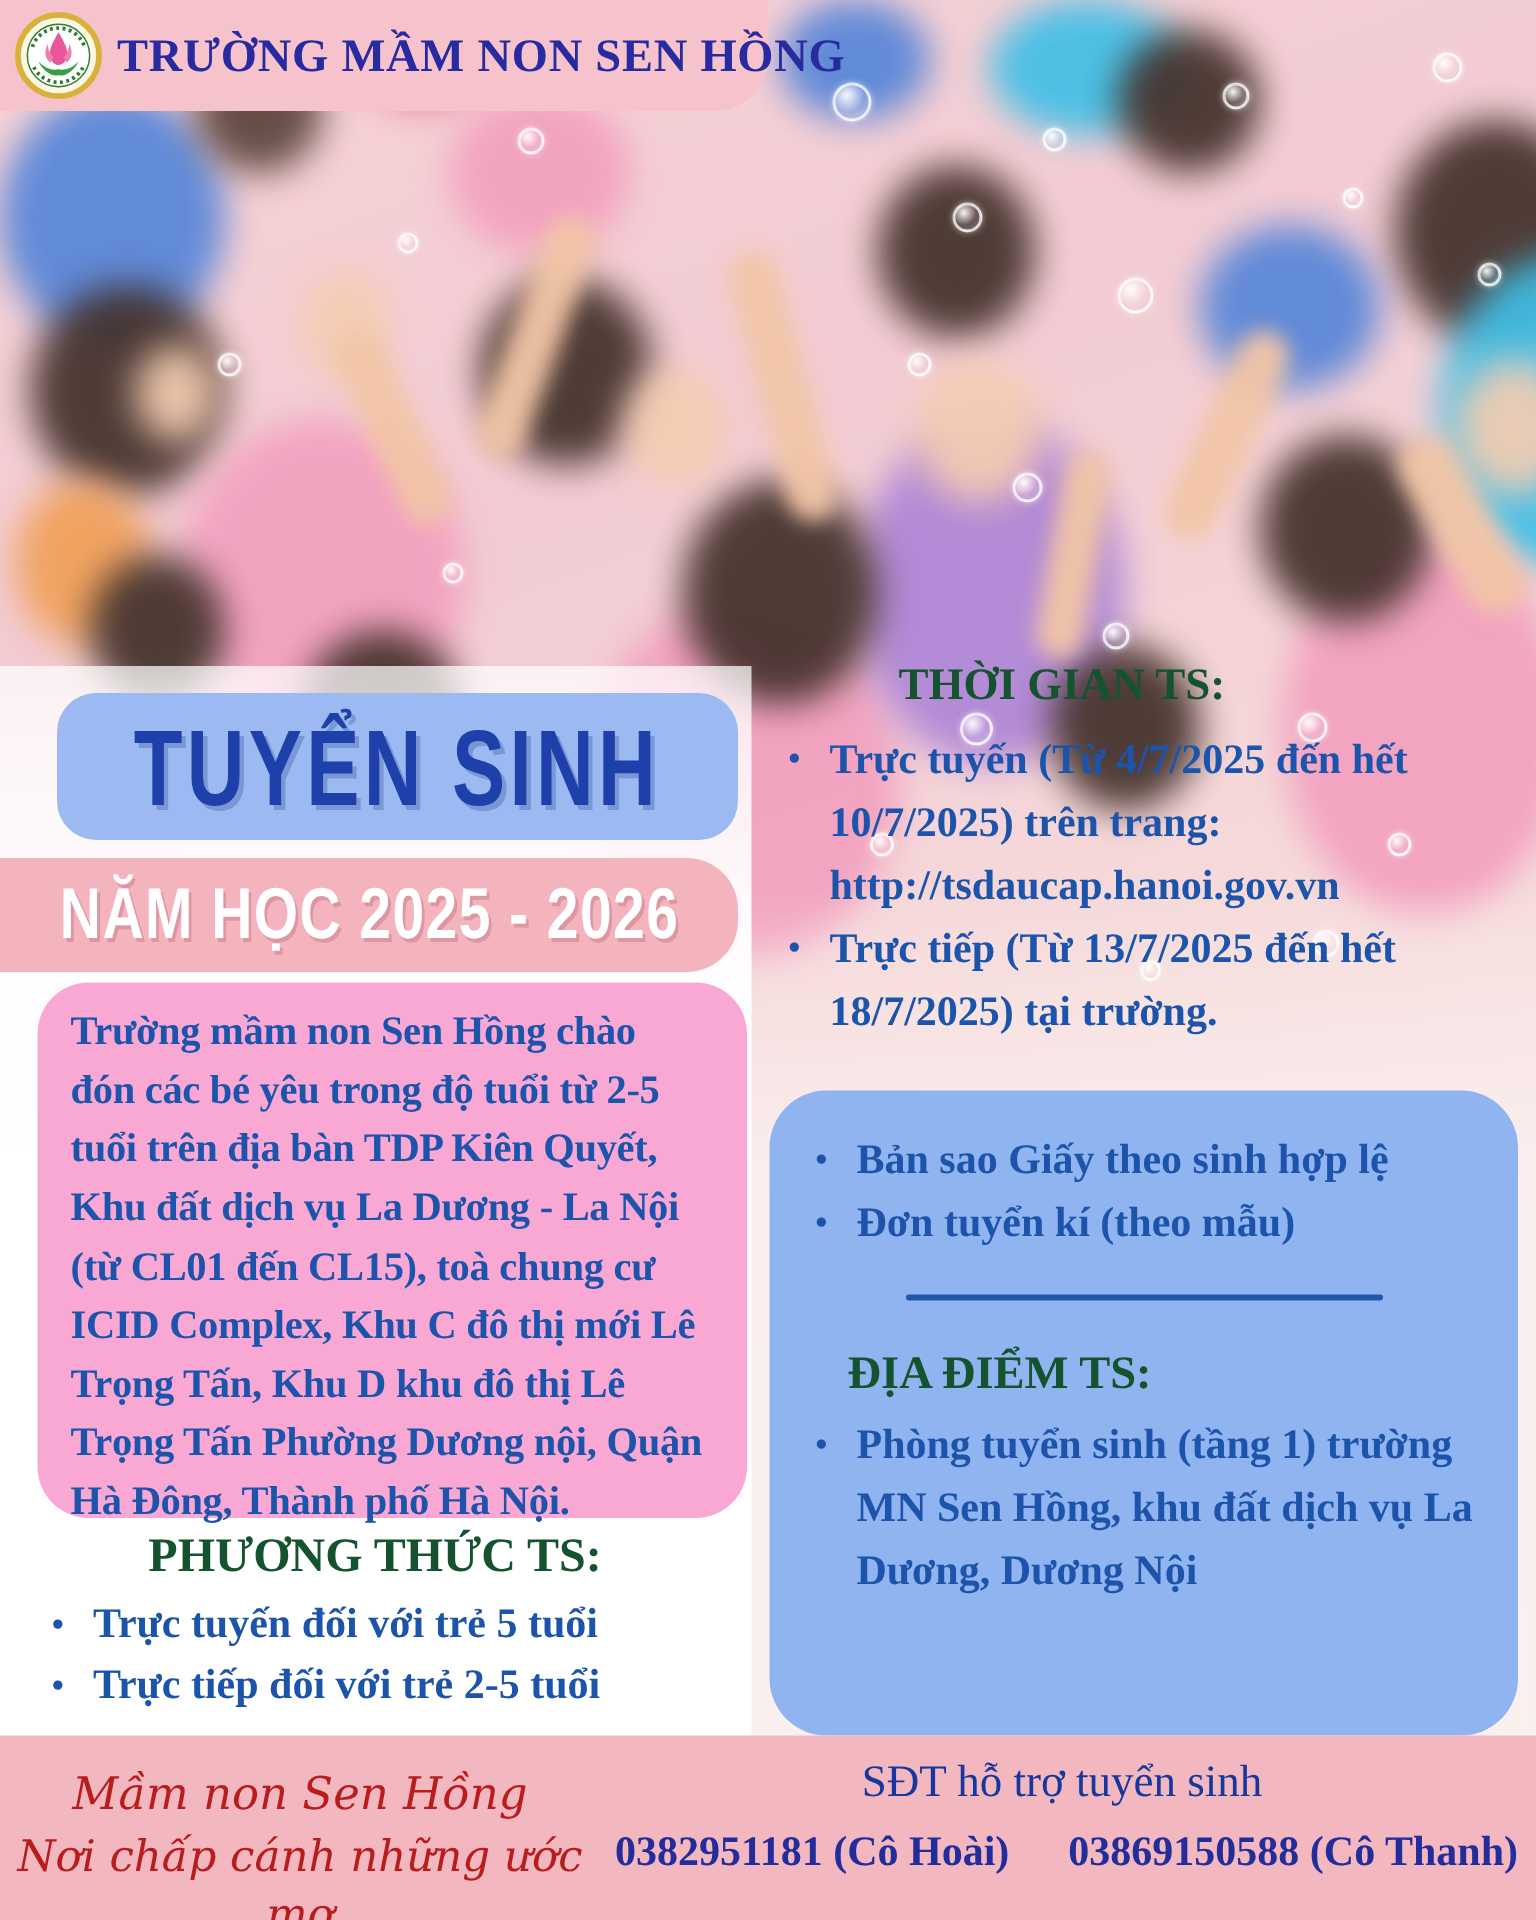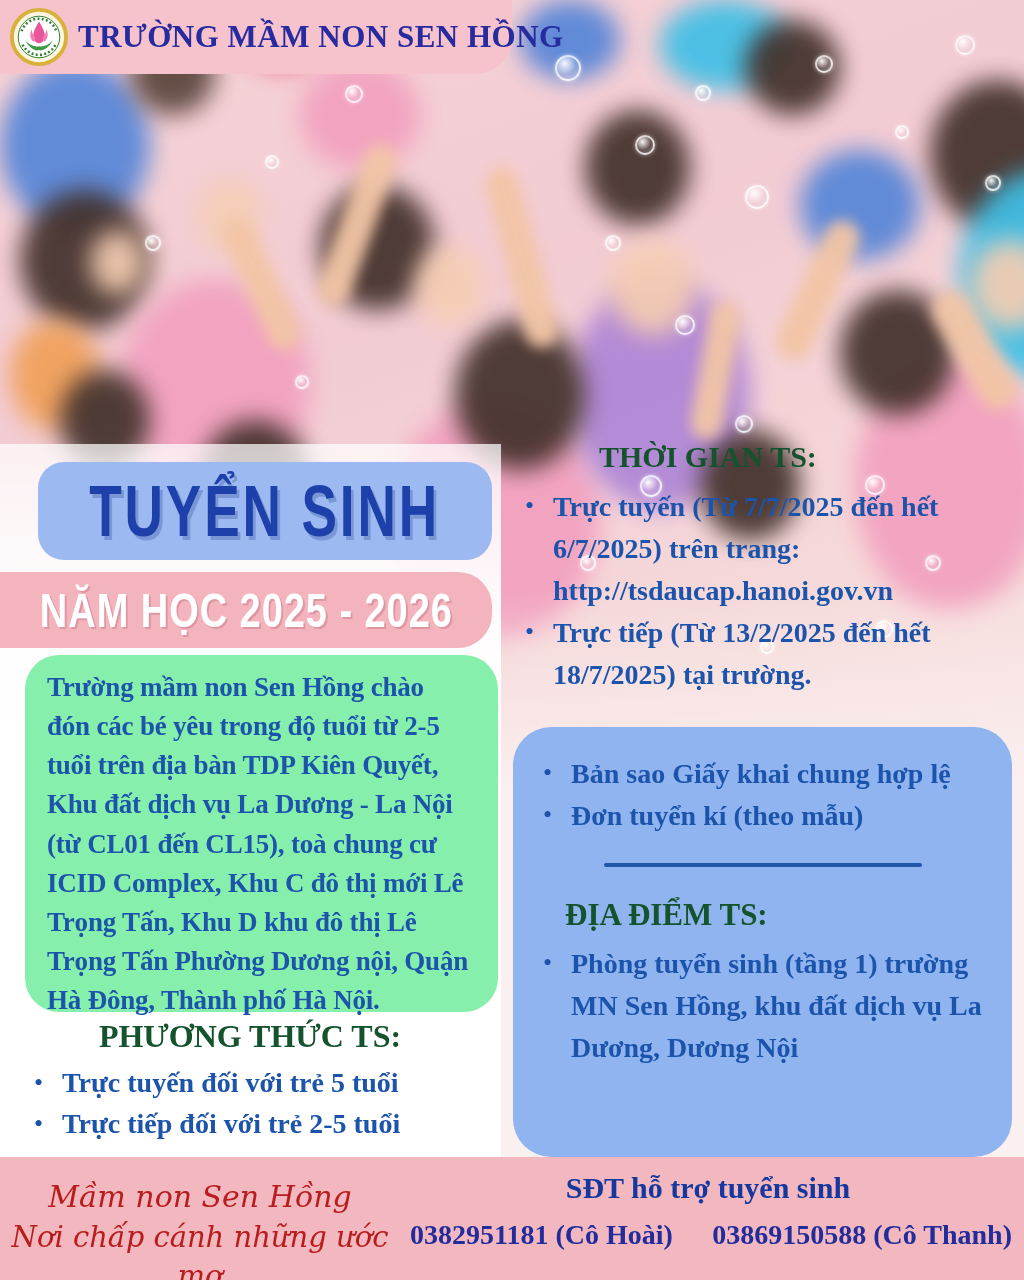--- a/index.html
+++ b/index.html
@@ -34,21 +34,21 @@
   .title-text{font-family:"Liberation Sans", sans-serif; font-weight:bold; font-size:56px;
     color:#1e40aa; letter-spacing:3px; display:inline-block; transform:scale(.95,1.28);
     text-shadow:3px 3px 0 rgba(60,85,160,.35);}
   .subtitle-box{position:absolute; left:0; top:572px; width:492px; height:76px; z-index:2;
     background:#f3b4be; border-radius:0 34px 34px 0; display:flex; align-items:center; justify-content:center;}
   .subtitle-text{font-family:"Liberation Sans", sans-serif; font-weight:bold; font-size:40px;
     color:#ffffff; letter-spacing:1px; display:inline-block; transform:scale(.95,1.2);
     text-shadow:2px 2px 0 rgba(205,125,140,.55);}
   
   .intro-box{position:absolute; left:25px; top:655px; width:473px; height:357px; z-index:2;
-    background:#86efac; border-radius:34px; box-sizing:border-box; padding:13px 26px 0 22px;}
+    background:#f9a8d4; border-radius:34px; box-sizing:border-box; padding:13px 26px 0 22px;}
   .intro-box p{margin:0; font-weight:bold; font-size:27px; line-height:1.45; color:#1c54ac; letter-spacing:-.2px;}
   
   .sec-heading{font-weight:bold; font-size:31px; color:#14532d; margin:0;}
   ul.blist{list-style:none; margin:0; padding:0;}
   ul.blist li{display:flex; align-items:flex-start;}
   .dot{flex:none; width:28px; color:#1c54ac; font-size:26px; line-height:1.55; padding-left:2px;}
   .li-text{flex:1; font-weight:bold; color:#1c54ac; font-size:28px; line-height:1.5;}
   
   .method{position:absolute; left:0; top:1018px; width:500px; z-index:2;}
   .method .sec-heading{text-align:center; font-size:32px; margin-bottom:8px;}
@@ -66,21 +66,21 @@
   .divider{width:318px; height:4px; background:#2156a9; border-radius:2px; margin:26px auto 30px auto;}
   .info-box .loc-list{margin-top:4px;}
   
   .footer{position:absolute; left:0; top:1157px; width:1024px; height:123px; z-index:3;
     background:#f2b7bf; display:flex;}
   .slogan{width:400px; flex:none; text-align:center; padding-top:20px; box-sizing:border-box;
     font-family:"DejaVu Serif", serif; font-style:italic; color:#b91c1c;}
   .slogan-line1{font-size:30px; line-height:1.35;}
   .slogan-line2{font-size:29px; line-height:1.35;}
   .support{flex:1; padding:14px 8px 0 0; box-sizing:border-box;}
-  .support-heading{text-align:center; font-weight:bold; font-size:30px; color:#15389e; margin:0 0 14px 0;}
+  .support-heading{text-align:center; font-weight:normal; font-size:30px; color:#15389e; margin:0 0 14px 0;}
   .phones{display:flex; justify-content:space-between; padding:0 4px 0 10px;align-items:center;}
   .phone{font-weight:bold; font-size:28px; color:#222d9b; white-space:nowrap;}
 </style>
 </head>
 <body>
 
 <div class="poster">
 
   <div class="photo" id="photo">
     <div class="photo-base"></div>
@@ -186,34 +186,34 @@
         <span class="li-text">Trực tiếp đối với trẻ 2-5 tuổi</span>
       </li>
     </ul>
   </section>
 
   <section class="time">
     <h2 class="sec-heading">THỜI GIAN TS:</h2>
     <ul class="blist">
       <li>
         <span class="dot">•</span>
-        <span class="li-text">Trực tuyến (Từ 7/7/2025 đến hết 6/7/2025) trên trang: http://tsdaucap.hanoi.gov.vn</span>
-      </li>
-      <li>
-        <span class="dot">•</span>
-        <span class="li-text">Trực tiếp (Từ 13/2/2025 đến hết 18/7/2025) tại trường.</span>
+        <span class="li-text">Trực tuyến (Từ 4/7/2025 đến hết 10/7/2025) trên trang: http://tsdaucap.hanoi.gov.vn</span>
+      </li>
+      <li>
+        <span class="dot">•</span>
+        <span class="li-text">Trực tiếp (Từ 13/7/2025 đến hết 18/7/2025) tại trường.</span>
       </li>
     </ul>
   </section>
 
   <section class="info-box">
     <ul class="blist">
       <li>
         <span class="dot">•</span>
-        <span class="li-text">Bản sao Giấy khai chung hợp lệ</span>
+        <span class="li-text">Bản sao Giấy theo sinh hợp lệ</span>
       </li>
       <li>
         <span class="dot">•</span>
         <span class="li-text">Đơn tuyển kí (theo mẫu)</span>
       </li>
     </ul>
     <div class="divider"></div>
     <h2 class="sec-heading">ĐỊA ĐIỂM TS:</h2>
     <ul class="blist loc-list">
       <li>

